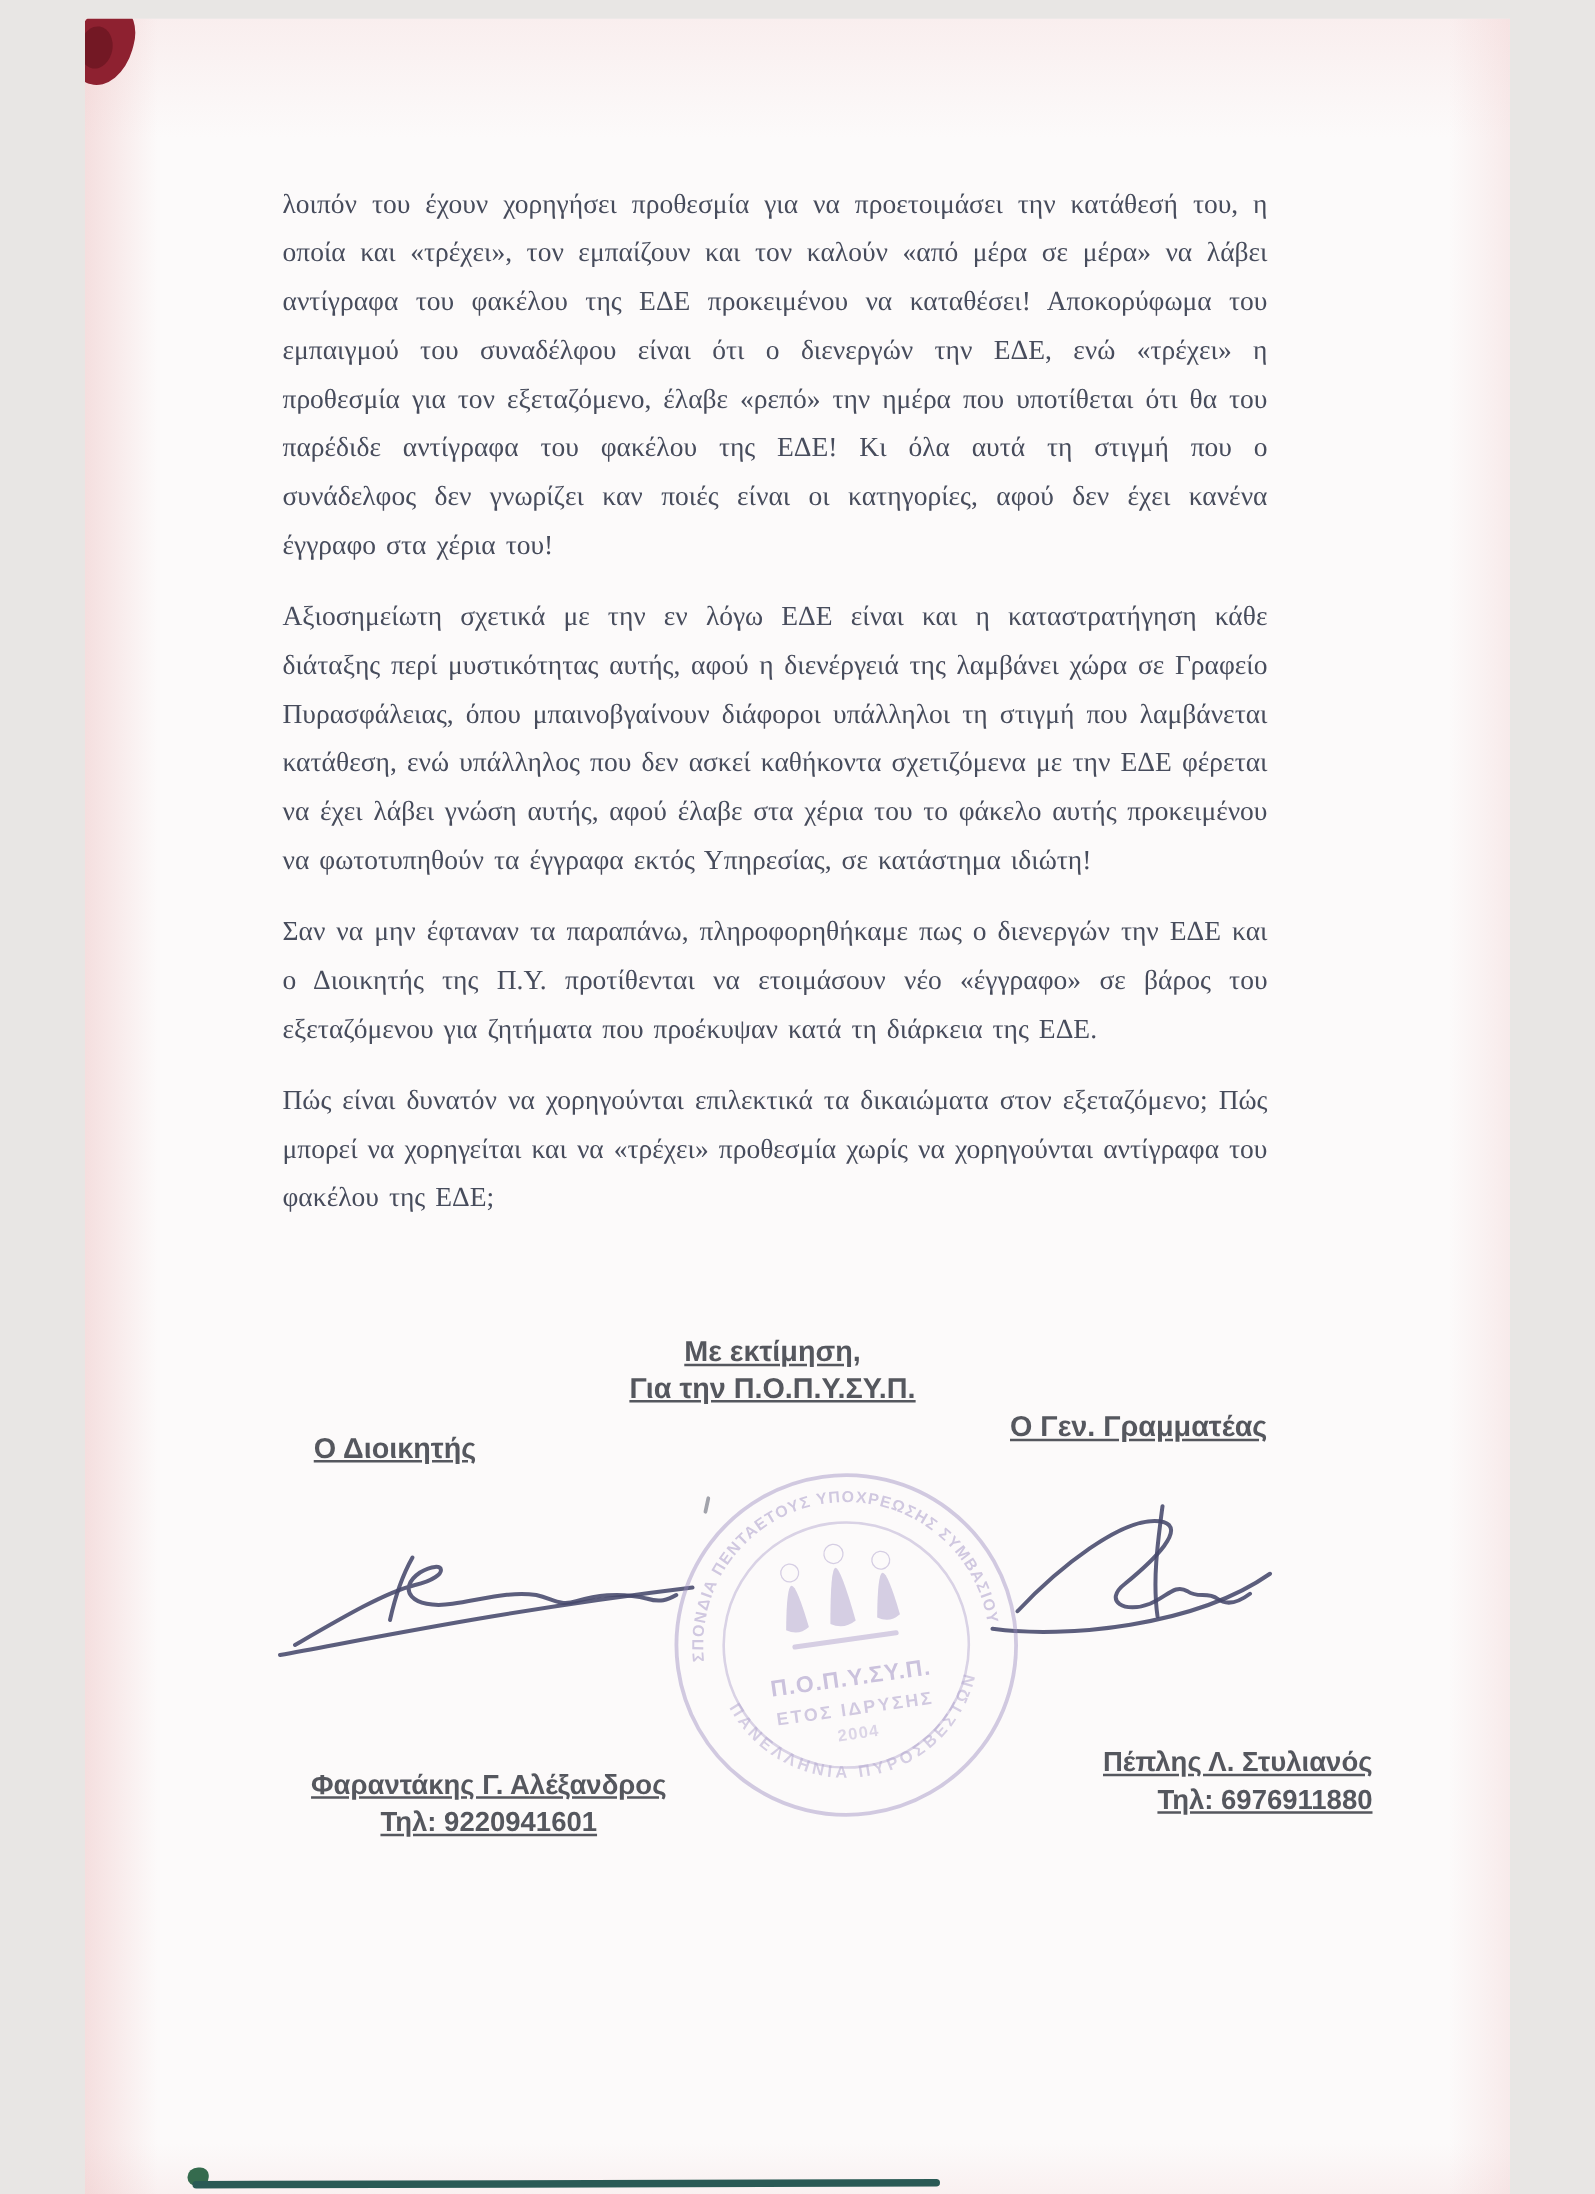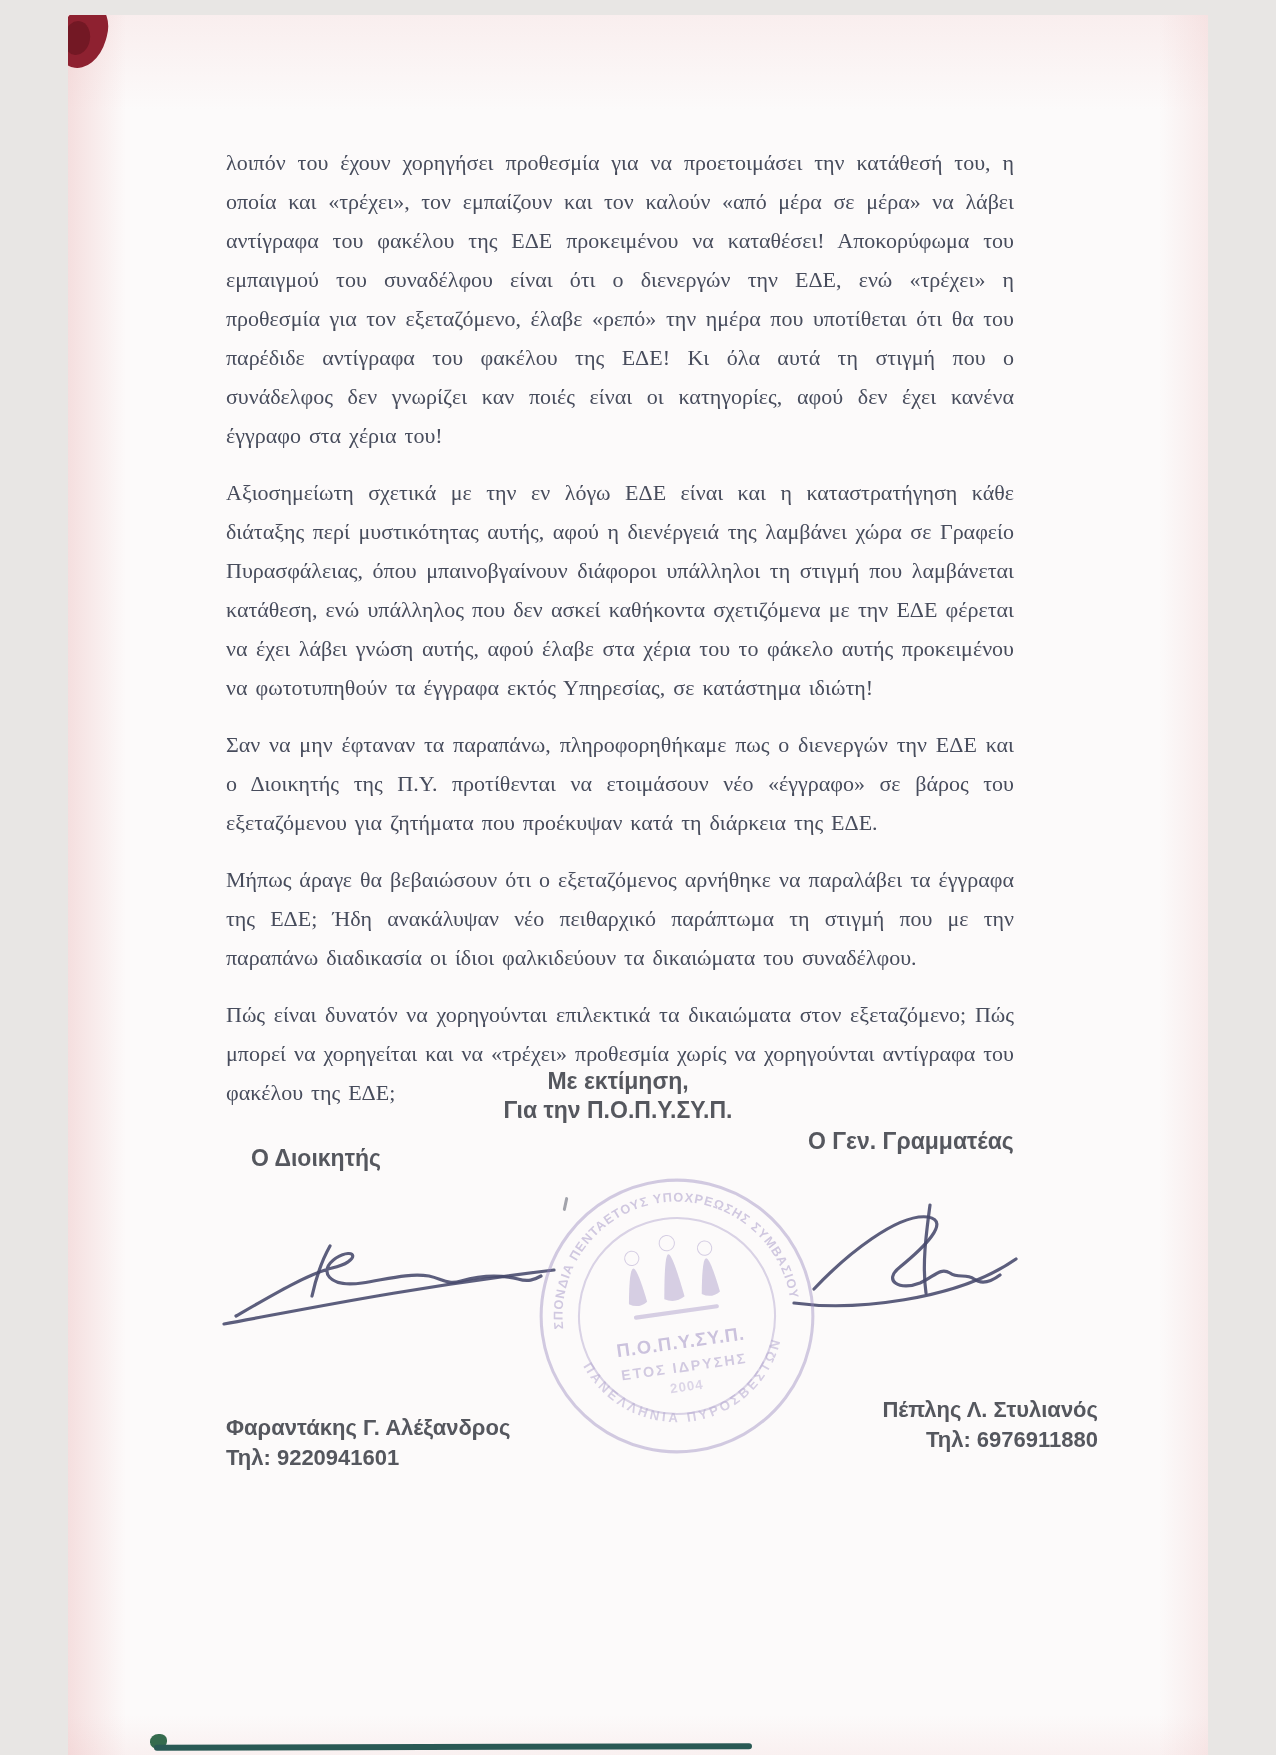--- a/index.html
+++ b/index.html
@@ -20,26 +20,26 @@
   
   .letter-body {
     position:absolute; left:158px; top:128px; width:788px;
     color:var(--ink,#474c5c);
     font-size:22px; line-height:39px;
     text-align:justify; word-spacing:2.5px;
   }
   .letter-body p { margin:0 0 18px 0; }
 
   
-  .sans { font-family:"Liberation Sans","DejaVu Sans",sans-serif; font-weight:bold; color:var(--label-ink,#55575e); }
+  .sans { font-family:"Liberation Sans","DejaVu Sans",sans-serif; font-weight:bold; color:var(--label-ink,#55575e);text-decoration:underline; }
   .closing { position:absolute; left:398px; top:1052px; width:304px; text-align:center; font-size:23px; line-height:29px; }
   .president-title { position:absolute; left:183px; top:1130px; font-size:23px; }
   .secretary-title { position:absolute; left:740px; top:1113px; font-size:23px; }
 
-  .president-block { position:absolute; left:158px; top:1398px; width:330px; font-size:22px; line-height:30px; }
+  .president-block { position:absolute; left:158px; top:1398px; width:330px; text-align:center; font-size:22px; line-height:30px; }
   .secretary-block { position:absolute; left:718px; top:1380px; width:312px; text-align:right; font-size:22px; line-height:30px; }
 
   
   .sig { position:absolute; }
   .sig path { fill:none; stroke:var(--signature-ink,#45486b); stroke-width:3.2; stroke-linecap:round; stroke-linejoin:round; opacity:.88; }
   .sig-left  { left:148px; top:1205px; }
   .sig-right { left:712px; top:1182px; }
 
   
   .seal { position:absolute; left:466px; top:1158px; transform:rotate(-8deg); opacity:.72; }
@@ -72,21 +72,20 @@
   <div class="blotch-b"></div>
   <div class="stray-tick"></div>
   <div class="green-dot"></div>
   <div class="teal-line"></div>
   <div class="red-corner"></div>
 
   <div class="letter-body">
     <p>λοιπόν του έχουν χορηγήσει προθεσμία για να προετοιμάσει την κατάθεσή του, η οποία και «τρέχει», τον εμπαίζουν και τον καλούν «από μέρα σε μέρα» να λάβει αντίγραφα του φακέλου της ΕΔΕ προκειμένου να καταθέσει! Αποκορύφωμα του εμπαιγμού του συναδέλφου είναι ότι ο διενεργών την ΕΔΕ, ενώ «τρέχει» η προθεσμία για τον εξεταζόμενο, έλαβε «ρεπό» την ημέρα που υποτίθεται ότι θα του παρέδιδε αντίγραφα του φακέλου της ΕΔΕ! Κι όλα αυτά τη στιγμή που ο συνάδελφος δεν γνωρίζει καν ποιές είναι οι κατηγορίες, αφού δεν έχει κανένα έγγραφο στα χέρια του!</p>
     <p>Αξιοσημείωτη σχετικά με την εν λόγω ΕΔΕ είναι και η καταστρατήγηση κάθε διάταξης περί μυστικότητας αυτής, αφού η διενέργειά της λαμβάνει χώρα σε Γραφείο Πυρασφάλειας, όπου μπαινοβγαίνουν διάφοροι υπάλληλοι τη στιγμή που λαμβάνεται κατάθεση, ενώ  υπάλληλος που δεν ασκεί καθήκοντα σχετιζόμενα με την ΕΔΕ φέρεται να έχει λάβει γνώση αυτής, αφού έλαβε στα χέρια του το φάκελο αυτής προκειμένου να φωτοτυπηθούν τα έγγραφα εκτός Υπηρεσίας, σε κατάστημα ιδιώτη!</p>
     <p>Σαν να μην έφταναν τα παραπάνω, πληροφορηθήκαμε πως ο διενεργών την ΕΔΕ και ο Διοικητής της Π.Υ. προτίθενται να ετοιμάσουν νέο «έγγραφο» σε βάρος του εξεταζόμενου για ζητήματα που προέκυψαν κατά τη διάρκεια της ΕΔΕ.</p>
-    <p>Μήπως άραγε θα βεβαιώσουν ότι ο εξεταζόμενος αρνήθηκε να παραλάβει τα έγγραφα της ΕΔΕ; Ήδη ανακάλυψαν νέο πειθαρχικό παράπτωμα τη στιγμή που με την παραπάνω διαδικασία οι ίδιοι φαλκιδεύουν τα δικαιώματα του συναδέλφου.</p>
     <p>Πώς είναι δυνατόν να χορηγούνται επιλεκτικά τα δικαιώματα στον εξεταζόμενο; Πώς μπορεί να χορηγείται και να «τρέχει» προθεσμία χωρίς να χορηγούνται αντίγραφα του φακέλου της ΕΔΕ;</p>
   </div>
 
   <div class="closing sans">
     <div>Με εκτίμηση,</div>
     <div>Για την Π.Ο.Π.Υ.ΣΥ.Π.</div>
   </div>
 
   <div class="president-title sans">Ο Διοικητής</div>
   <div class="secretary-title sans">Ο Γεν. Γραμματέας</div>

